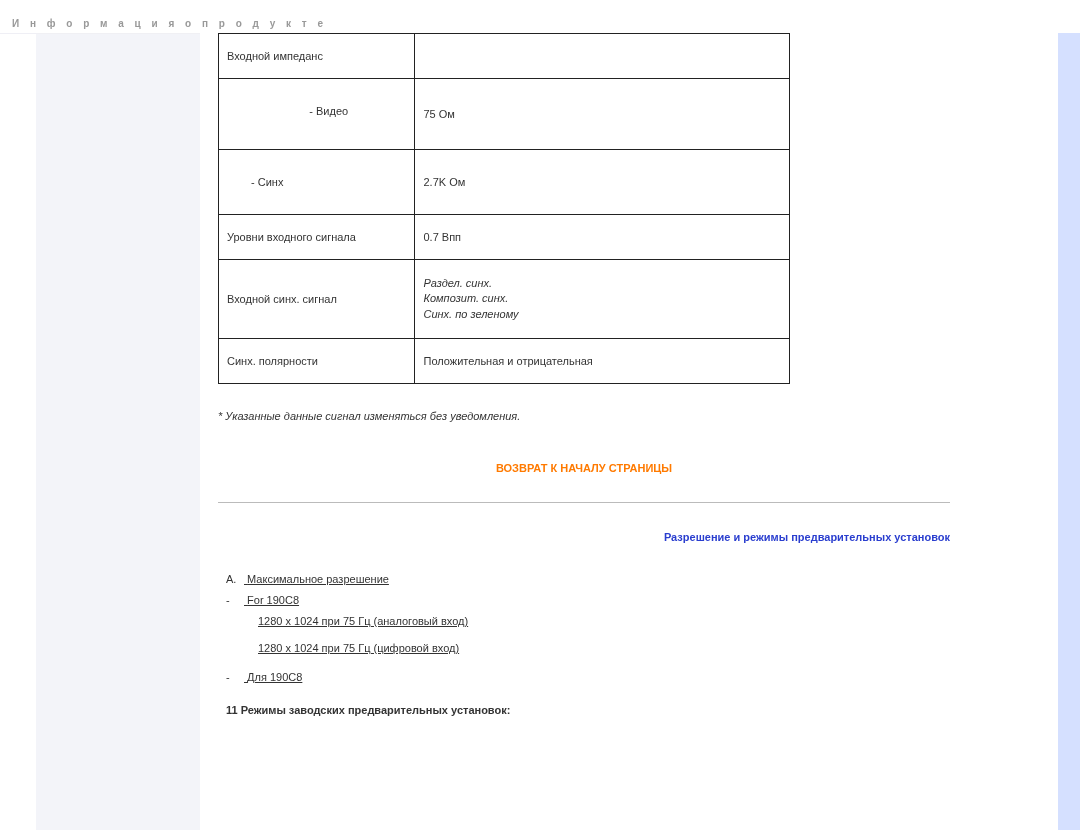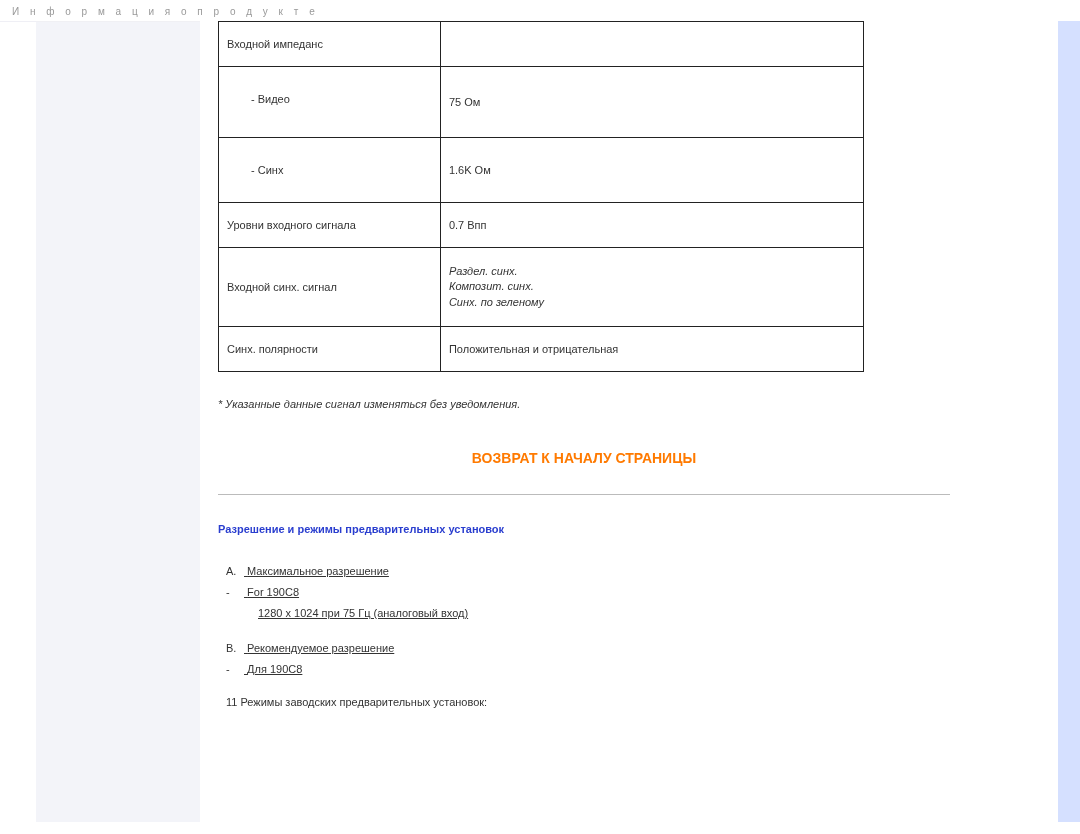--- a/index.html
+++ b/index.html
@@ -8,21 +8,22 @@
     font-family: Arial, Helvetica, sans-serif;
     font-size: 11px;
     color: #333;
     background: #fff;
     width: 1080px;
   }
   .header-text {
     letter-spacing: 4px;
     color: #999;
     font-size: 10px;
-    padding: 6px 0 4px 12px;
+    padding: 18px 0 4px 12px;
+    font-weight: bold;
   }
   .outer {
     display: flex;
   }
   .left-gutter {
     width: 36px;
     background: #fff;
     border-top: 1px solid #efeff5;
   }
   .sidebar-strip {
@@ -37,67 +38,68 @@
     background: #fff;
   }
   .right-strip {
     width: 22px;
     background: #b3c6ff;
     opacity: 0.55;
     margin-left: 90px;
   }
   table.spec {
     border-collapse: collapse;
-    width: 646px;
+    width: 572px;
   }
   table.spec td {
     border: 1px solid #222;
     padding: 16px 8px;
     font-size: 11px;
     vertical-align: middle;
   }
   table.spec .c1 { width: 192px; }
   table.spec .c2 { width: 366px; }
   .indent-sub { padding-left: 32px !important; }
   .note-italic {
     font-style: italic;
     font-size: 11px;
     margin: 26px 0 40px 0;
   }
   .return-link {
     text-align: center;
     color: #ff7a00;
-    font-size: 14px;
+    font-size: 11px;
     font-weight: bold;
     margin: 18px 0 28px 0;
     cursor: pointer;
   }
   hr.sep {
     border: none;
     border-top: 1px solid #bbb;
     margin: 0 0 28px 0;
   }
   .section-title {
     color: #2a3ecf;
     font-weight: bold;
     font-size: 11px;
     margin: 0 0 26px 0;
+    text-align: right;
   }
   .res-block {
     font-size: 11px;
     line-height: 1.9;
     margin-left: 8px;
     margin-bottom: 8px;
     text-decoration: underline;
   }
   .res-block .tag  { display: inline-block; width: 18px; }
   .res-block .body { display: inline; }
   .res-block .indent { margin-left: 32px; }
   .factory-title {
-    font-weight: normal;
+    font-weight: bold;
     font-size: 11px;
     margin: 16px 0 4px 8px;
   }
   .blank-area {
     height: 110px;
   }
   .multiline { line-height: 1.4; padding-top:8px; padding-bottom:8px;font-style:italic; }
 </style>
 </head>
 <body>
@@ -110,26 +112,26 @@
 
   <div class="content">
 
     <table class="spec">
       <tbody>
           <tr>
         <td class="c1">Входной импеданс</td>
         <td class="c2"></td>
       </tr>
       <tr>
-        <td class="c1 indent-sub" style="padding-top:26px;padding-bottom:32px;">- Видео</td>
+        <td class="c1 indent-sub" style="padding-top:26px;padding-bottom:32px;text-align:center;">- Видео</td>
         <td class="c2">75 Ом</td>
       </tr>
       <tr>
         <td class="c1 indent-sub" style="padding-top:26px;padding-bottom:26px;">- Синх</td>
-        <td class="c2">1.6K Ом</td>
+        <td class="c2">2.7K Ом</td>
       </tr>
       <tr>
         <td class="c1">Уровни входного сигнала</td>
         <td class="c2">0.7 Впп</td>
       </tr>
       <tr>
         <td class="c1">Входной синх. сигнал</td>
         <td class="c2 multiline" id="multiline-cell">
               <div>Раздел. синх.</div>
               <div>Композит. синх.</div>
@@ -155,27 +157,24 @@
       <div>
         <span class="tag">A.</span>
         <span class="body">Максимальное разрешение</span>
       </div>
       <div>
         <span class="tag">-</span>
         <span class="body">For 190C8</span>
       </div>
       <div class="indent">1280 x 1024 при 75 Гц (аналоговый вход)</div>
       <div style="height:6px;"></div>
+      <div class="indent">1280 x 1024 при 75 Гц (цифровой вход)</div>
     </div>
 
     <div class="res-block">
-      <div>
-        <span class="tag">B.</span>
-        <span class="body">Рекомендуемое разрешение</span>
-      </div>
       <div>
         <span class="tag">-</span>
         <span class="body">Для 190C8</span>
       </div>
     </div>
 
     <div class="factory-title">11 Режимы заводских предварительных установок:</div>
 
     <div class="blank-area"></div>
   </div>

